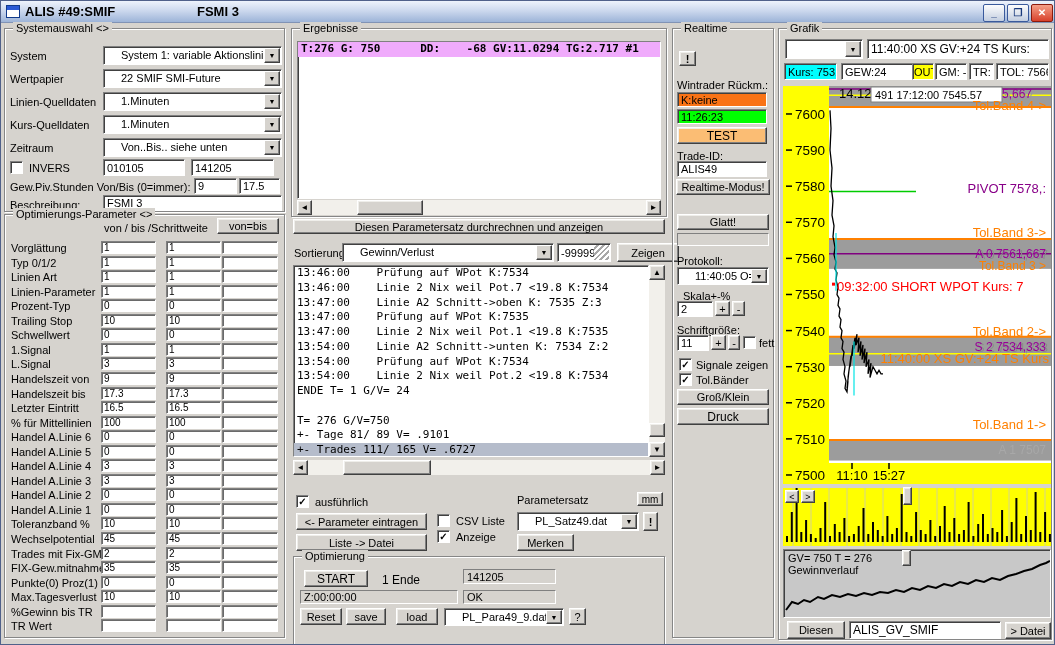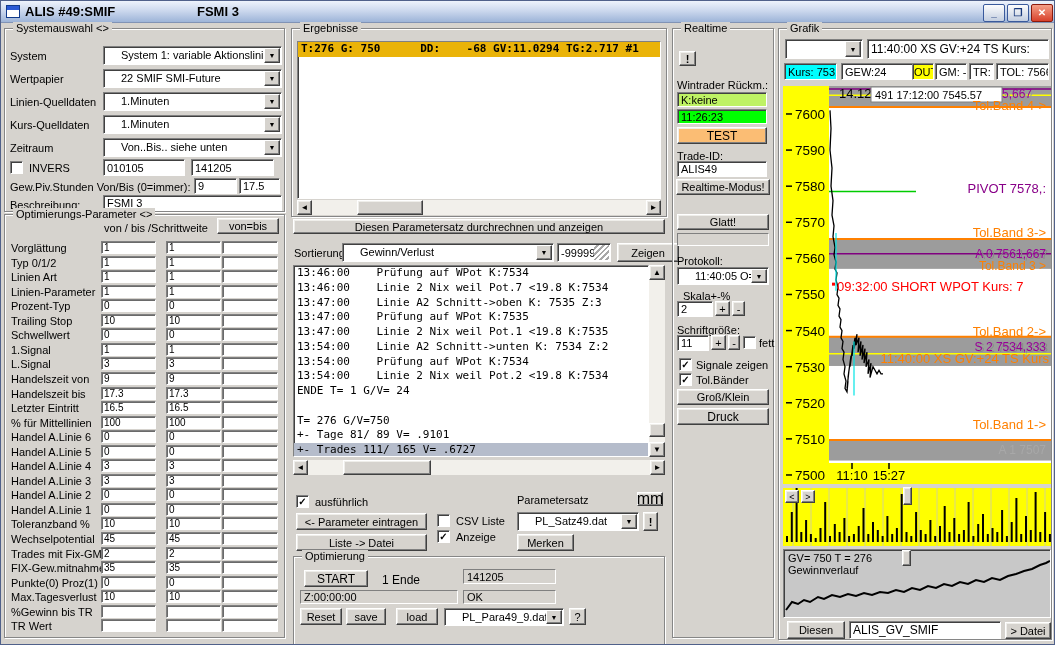--- a/index.html
+++ b/index.html
@@ -246,21 +246,21 @@
         <div class="pcell" style="left: 96px; width: 55px;"></div>
         <div class="pcell" style="left: 161px; width: 55px;"></div>
         <div class="pcell" style="left: 217px; width: 56px;"></div>
       </div>
     </div>
 </div>
 
 <div class="abs group" style="left:291px;top:28px;width:376px;height:189px">
   <span class="legend">Ergebnisse</span>
   <div class="abs sunken" style="left:5px;top:12px;width:364px;height:158px;overflow:hidden">
-    <div class="logline" style="background:#eab308;font-weight:bold">T:276 G: 750      DD:    -68 GV:11.0294 TG:2.717 #1</div>
+    <div class="logline" style="background:#f0abfc;font-weight:bold">T:276 G: 750      DD:    -68 GV:11.0294 TG:2.717 #1</div>
   </div>
   <div class="abs track" style="left:5px;top:171px;width:364px;height:15px">
     <div class="abs raised btn sbtn" style="left:0;top:0;width:15px;height:15px">◄</div>
     <div class="abs raised" style="left:60px;top:0;width:66px;height:15px"></div>
     <div class="abs raised btn sbtn" style="left:349px;top:0;width:15px;height:15px">►</div>
   </div>
 </div>
 <div class="abs raised btn" style="left:293px;top:219px;width:372px;height:15px">Diesen Parametersatz durchrechnen und anzeigen</div>
 
 <span class="abs lbl" style="left:294px;top:247px">Sortierung:</span>
@@ -304,21 +304,21 @@
 
 <div class="abs chk" style="left:296px;top:495px">✓</div>
 <span class="abs lbl" style="left:315px;top:496px">ausführlich</span>
 <div class="abs raised btn" style="left:296px;top:513px;width:131px;height:17px">&lt;- Parameter eintragen</div>
 <div class="abs raised btn" style="left:296px;top:534px;width:131px;height:17px">Liste -&gt; Datei</div>
 <div class="abs chk" style="left:437px;top:514px"></div>
 <span class="abs lbl" style="left:456px;top:515px">CSV Liste</span>
 <div class="abs chk" style="left:437px;top:530px">✓</div>
 <span class="abs lbl" style="left:456px;top:531px">Anzeige</span>
 <span class="abs lbl" style="left:517px;top:494px">Parametersatz</span>
-<div class="abs raised btn" style="left:637px;top:492px;width:26px;height:14px;font-size:16px">mm</div>
+<div class="abs raised btn" style="left:637px;top:492px;width:26px;height:14px;font-size:10px">mm</div>
 <div class="abs sunken combo" style="left:517px;top:512px;width:122px;height:19px">
     <span class="cval">PL_Satz49.dat</span>
     <span class="cbtn">▼</span>
   </div>
 <div class="abs raised btn" style="left:643px;top:512px;width:15px;height:19px;font-weight:bold">!</div>
 <div class="abs raised btn" style="left:517px;top:534px;width:57px;height:17px">Merken</div>
 
 <div class="abs group" style="left:293px;top:556px;width:372px;height:97px">
   <span class="legend">Optimierung</span>
   <div class="abs raised btn" style="left:10px;top:13px;width:64px;height:17px;font-size:12px">START</div>
@@ -333,21 +333,21 @@
       <span class="cval">PL_Para49_9.dat</span>
       <span class="cbtn">▼</span>
     </div>
   <div class="abs raised btn" style="left:275px;top:51px;width:17px;height:17px">?</div>
 </div>
 
 <div class="abs group" style="left:672px;top:28px;width:102px;height:610px">
   <span class="legend">Realtime</span>
   <div class="abs raised btn" style="left:6px;top:22px;width:17px;height:15px;font-weight:bold">!</div>
   <span class="abs lbl" style="left:4px;top:50px">Wintrader Rückm.:</span>
-  <div class="abs sunken field" style="left:4px;top:63px;width:90px;height:15px;background:#bef264">K:keine</div>
+  <div class="abs sunken field" style="left:4px;top:63px;width:90px;height:15px;background:#f97316">K:keine</div>
   <div class="abs sunken field" style="left:4px;top:80px;width:90px;height:15px;background:#00ff00">11:26:23</div>
   <div class="abs raised btn" style="left:4px;top:98px;width:90px;height:17px;background:#fbbd74;font-size:12px">TEST</div>
   <span class="abs lbl" style="left:4px;top:121px">Trade-ID:</span>
   <div class="abs sunken field" style="left:4px;top:132px;width:90px;height:16px">ALIS49</div>
   <div class="abs raised btn" style="left:3px;top:150px;width:94px;height:16px">Realtime-Modus!</div>
   <div class="abs raised btn" style="left:4px;top:185px;width:92px;height:16px">Glatt!</div>
   <div class="abs field" style="left:4px;top:204px;width:92px;height:13px;background:#d6d3ce;border:1px solid;border-color:#808080 #fff #fff #808080"></div>
   <span class="abs lbl" style="left:4px;top:226px">Protokoll:</span>
   <div class="abs sunken combo" style="left:4px;top:238px;width:92px;height:18px">
       <span class="cval">11:40:05 O=X</span>

